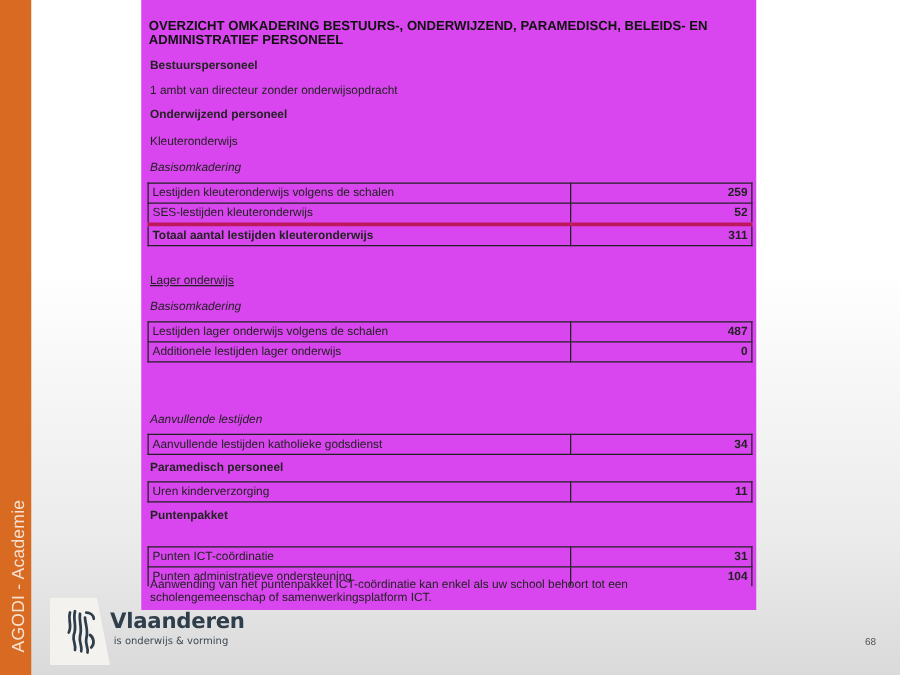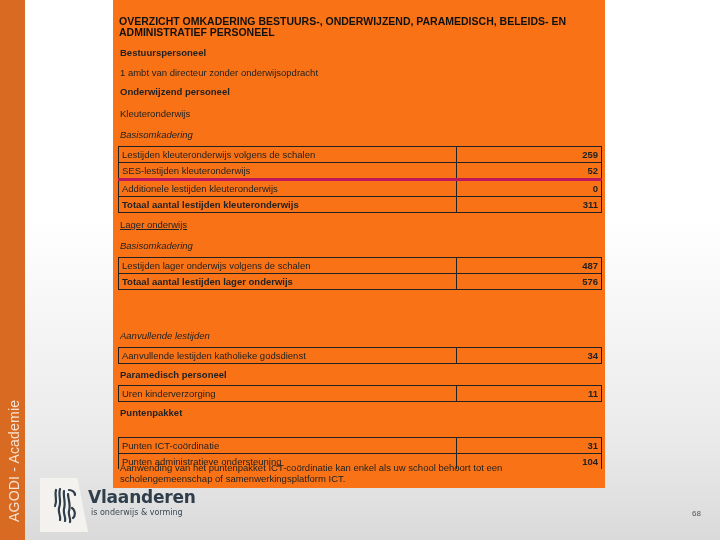--- a/index.html
+++ b/index.html
@@ -14,21 +14,21 @@
     }
     .sidebar-label {
       position: absolute; left: 2px; bottom: 18px;
       transform-origin: left bottom;
       transform: rotate(-90deg) translate(0, 20px);
       color: #f6e2d2; font-size: 14px; white-space: nowrap; letter-spacing: 0.2px;
       width: 200px;
     }
     .doc {
       position: absolute; left: 113px; top: 0; width: 492px; height: 488px;
-      background: #f97316;
+      background: #d946ef;
       color: #111;
     }
     .title {
       position: absolute; left: 6px; top: 16px; width: 470px;
       font-weight: bold; font-size: 10.5px; line-height: 11px; color: #111;
     }
     .line { position: absolute; left: 7px; font-size: 9.5px; color: #222; white-space: nowrap; }
     .bold { font-weight: bold; }
     .italic { font-style: italic; }
     .underline { text-decoration: underline; }
@@ -81,43 +81,39 @@
   <table class="t" style="top:146px">
     <tbody>
         <tr>
       <td>Lestijden kleuteronderwijs volgens de schalen</td>
       <td class="v">259</td>
     </tr>
     <tr class="thick soft">
       <td>SES-lestijden kleuteronderwijs</td>
       <td class="v">52</td>
     </tr>
-    <tr>
-      <td>Additionele lestijden kleuteronderwijs</td>
-      <td class="v">0</td>
-    </tr>
     <tr class="total">
       <td>Totaal aantal lestijden kleuteronderwijs</td>
       <td class="v">311</td>
     </tr>
   </tbody>
     </table>
 
   <div class="line underline" style="top:219px">Lager onderwijs</div>
   <div class="line italic" style="top:240px">Basisomkadering</div>
 
   <table class="t" style="top:257px">
     <tbody>
         <tr>
       <td>Lestijden lager onderwijs volgens de schalen</td>
       <td class="v">487</td>
     </tr>
-    <tr class="total soft">
-      <td>Totaal aantal lestijden lager onderwijs</td>
-      <td class="v">576</td>
+    <tr class="soft">
+      <td>Additionele lestijden lager onderwijs</td>
+      <td class="v">0</td>
     </tr>
   </tbody>
     </table>
 
   <div class="line italic" style="top:330px">Aanvullende lestijden</div>
   <table class="t" style="top:347px">
     <tbody>
         <tr>
       <td>Aanvullende lestijden katholieke godsdienst</td>
       <td class="v">34</td>

